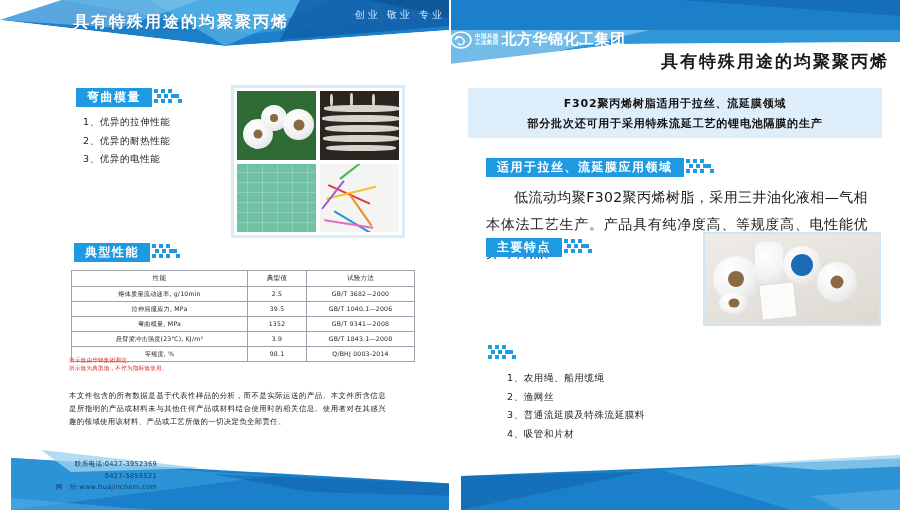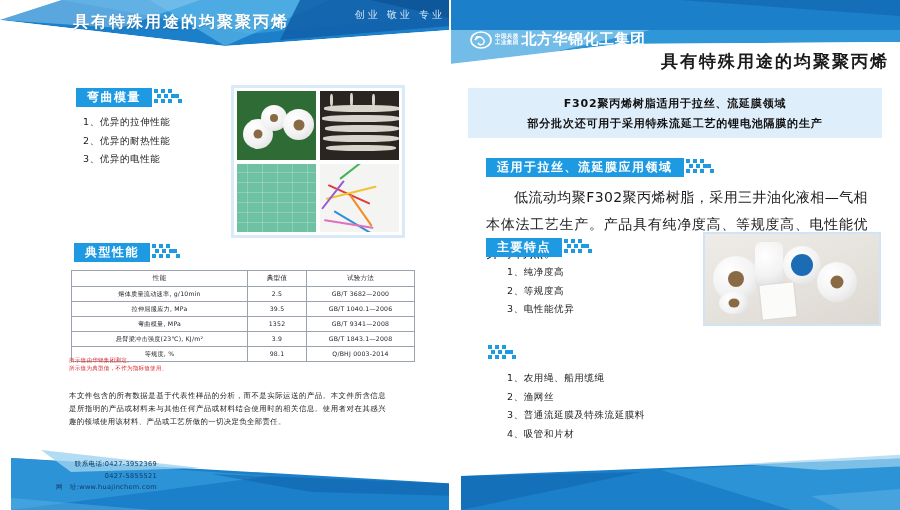--- a/index.html
+++ b/index.html
@@ -35,21 +35,21 @@
     color:#1a1a1a;font-size:17px;font-weight:bold;letter-spacing:2px;
   }
 
   
   .logo{position:absolute;display:flex;align-items:center;gap:3px;white-space:nowrap;}
   .logo-mark{position:relative;width:22px;height:18px;flex:0 0 auto;}
   .logo-cn{display:flex;flex-direction:column;justify-content:center;line-height:1.05;}
   .logo-cn span{font-size:5.6px;font-weight:bold;letter-spacing:.3px;}
   .logo-name{font-size:15px;font-weight:bold;letter-spacing:.5px;}
   .logo-light .logo-cn span,.logo-light .logo-name{color:#ffffff;}
-  .logo-r{position:absolute;left:20px;top:30px;}
+  .logo-r{position:absolute;left:0;top:30px;}
 
   
   .pill-wrap{position:absolute;display:flex;align-items:stretch;height:19px;}
   .pill{
     background:#1e9ae3;color:#fff;font-size:12px;font-weight:bold;
     display:flex;align-items:center;justify-content:center;
     padding:0 11px;letter-spacing:1.5px;white-space:nowrap;
   }
   .pill-deco{width:34px;position:relative;overflow:hidden;flex:0 0 auto;}
   .pill-deco i{position:absolute;width:4px;height:4px;background:#1e9ae3;display:block;}
@@ -354,25 +354,20 @@
           <i style="left:12px;top:6px"></i>
           <i style="left:19px;top:6px"></i>
         <i style="left:2px;top:11px"></i>
           <i style="left:9px;top:11px"></i>
           <i style="left:16px;top:11px"></i>
         <i style="left:23px;top:6px"></i>
           <i style="left:26px;top:11px"></i>
       </div>
     </div>
 
-    <ul class="blist" style="left:56px;top:262px;">
-      <li>1、纯净度高</li>
-      <li>2、等规度高</li>
-      <li>3、电性能优异</li>
-    </ul>
 
     <div class="rphoto" style="left:253px;top:232px;width:174px;height:90px;">
       <div class="rp-bg"></div>
       <div class="roll" style="left:8px;top:22px;width:46px;height:46px;">
         <div class="hole" style="width:16px;height:16px;"></div>
         </div>
       <div class="roll" style="left:50px;top:8px;width:28px;height:46px;border-radius:6px;"></div>
       <div class="roll" style="left:78px;top:12px;width:38px;height:38px;">
         <div class="hole" style="width:22px;height:22px;background:#1b6bb5;"></div>
         </div>

